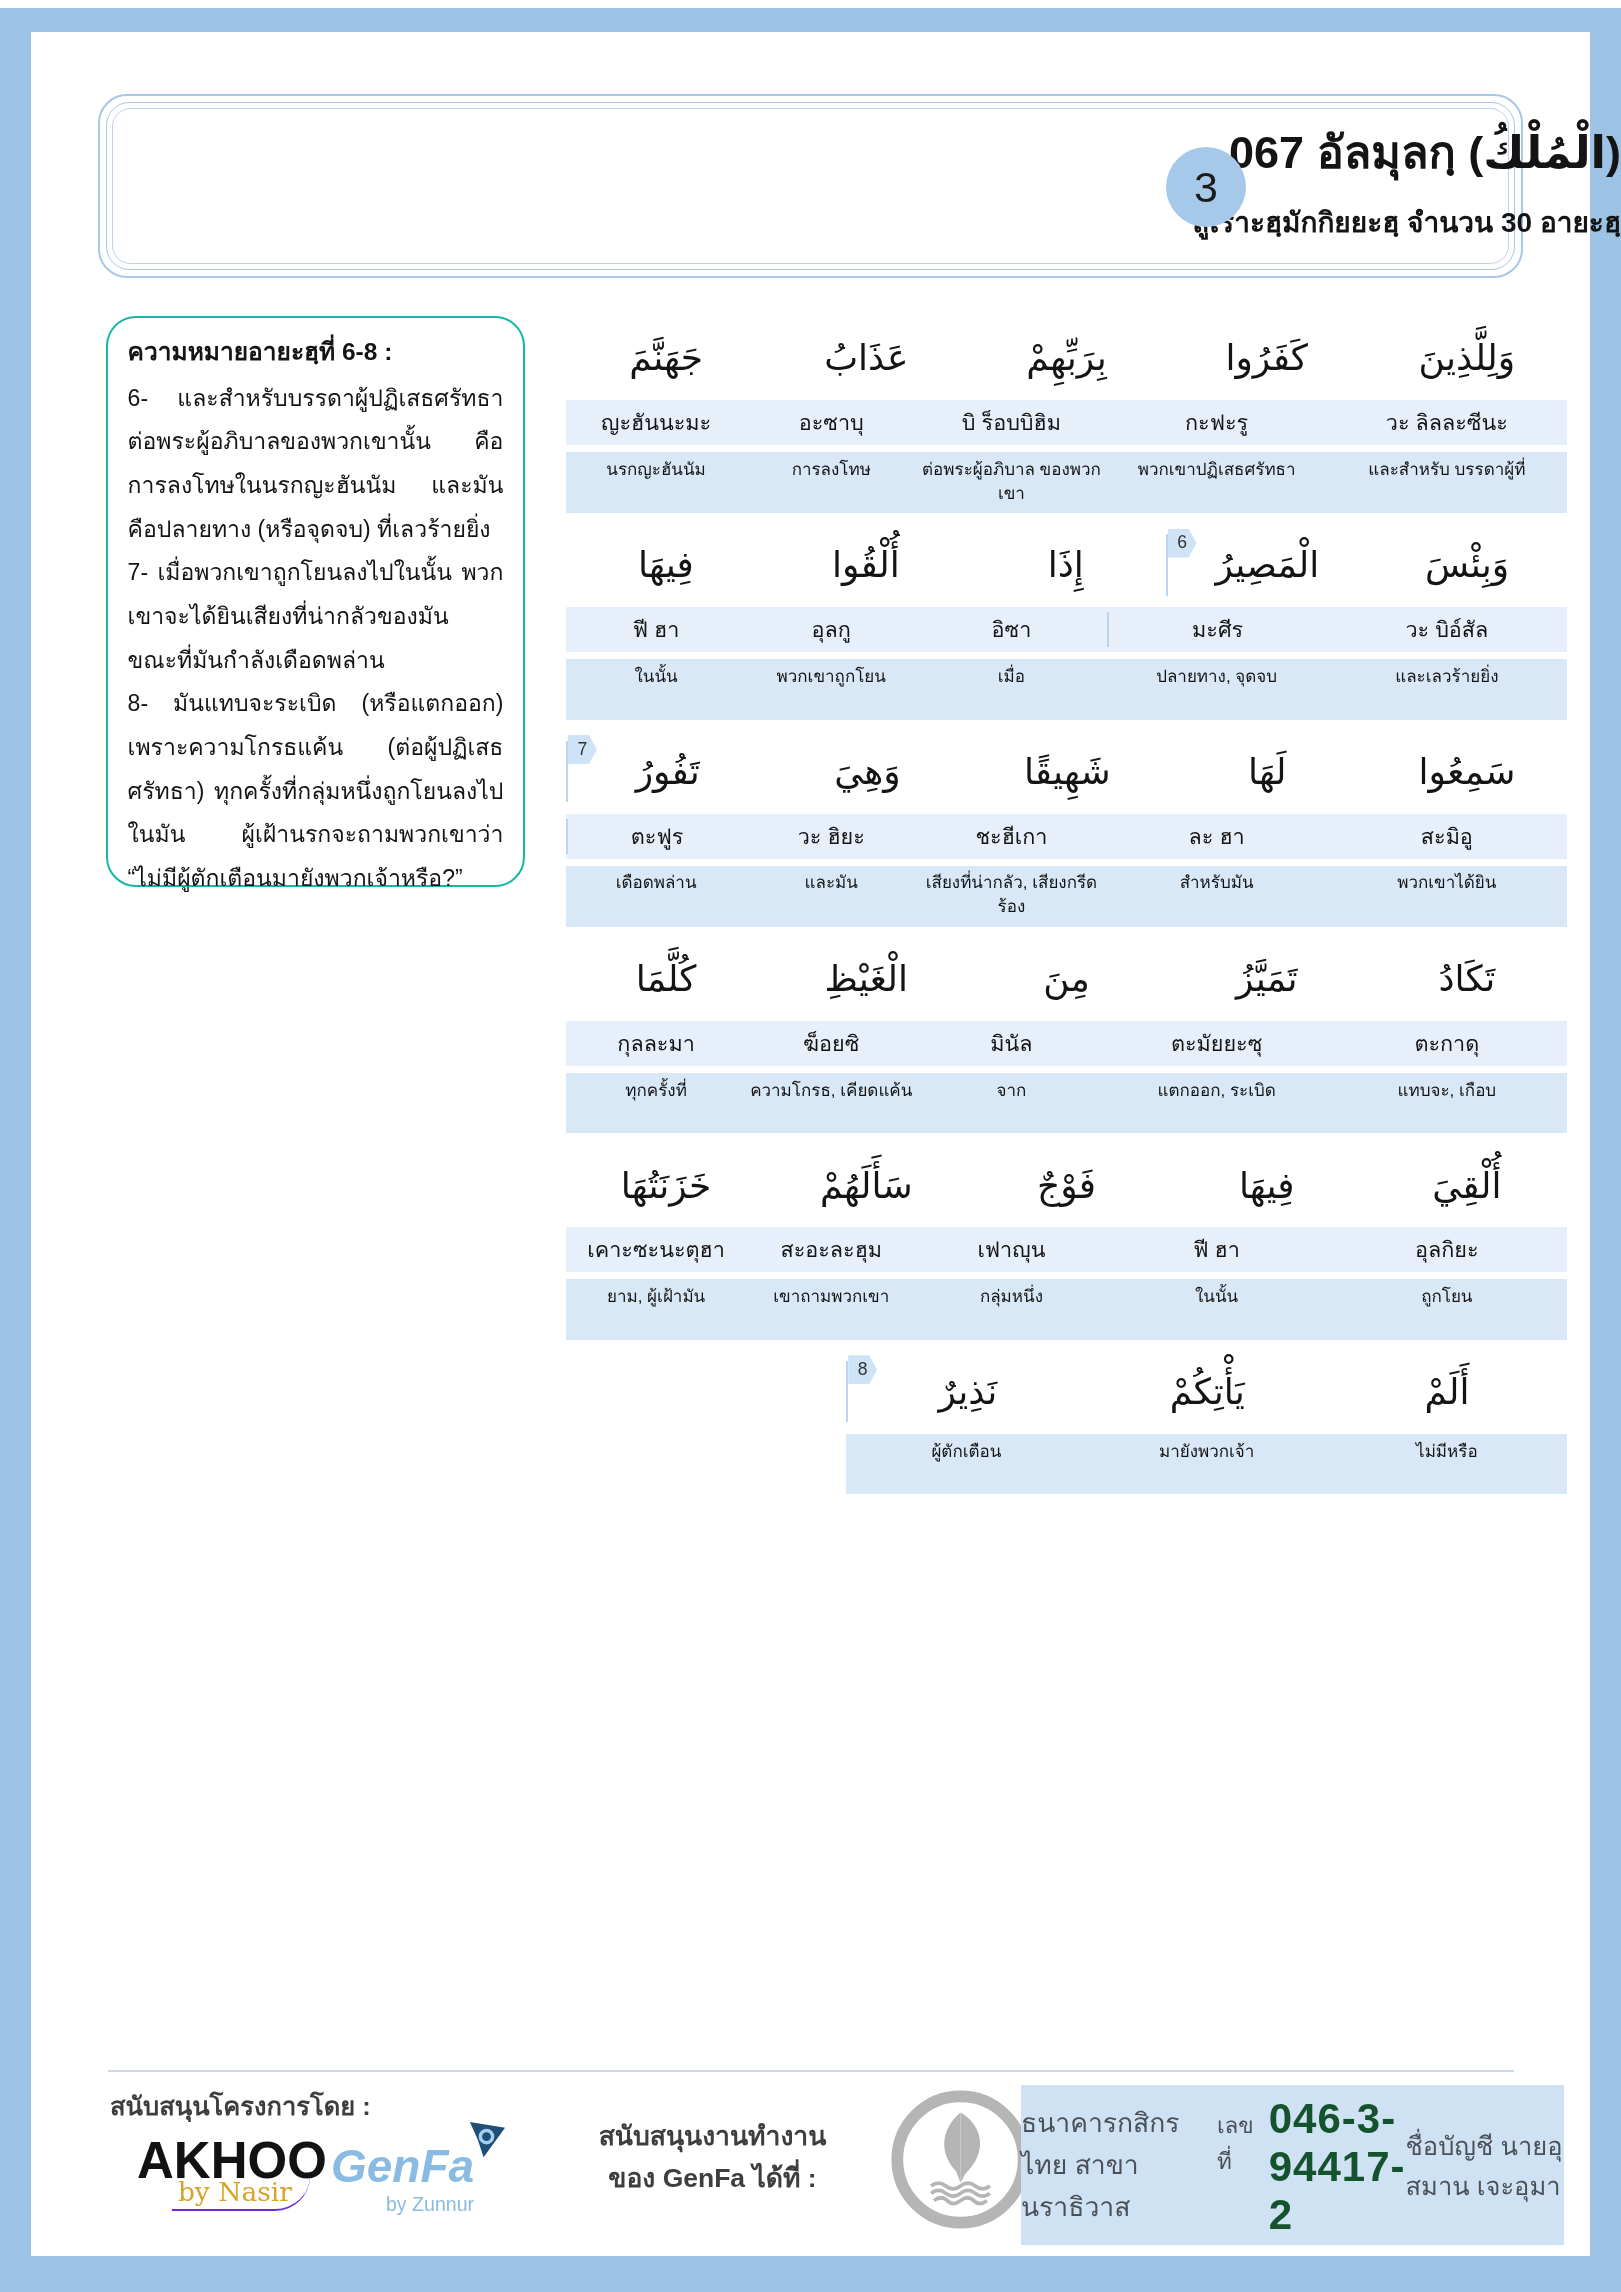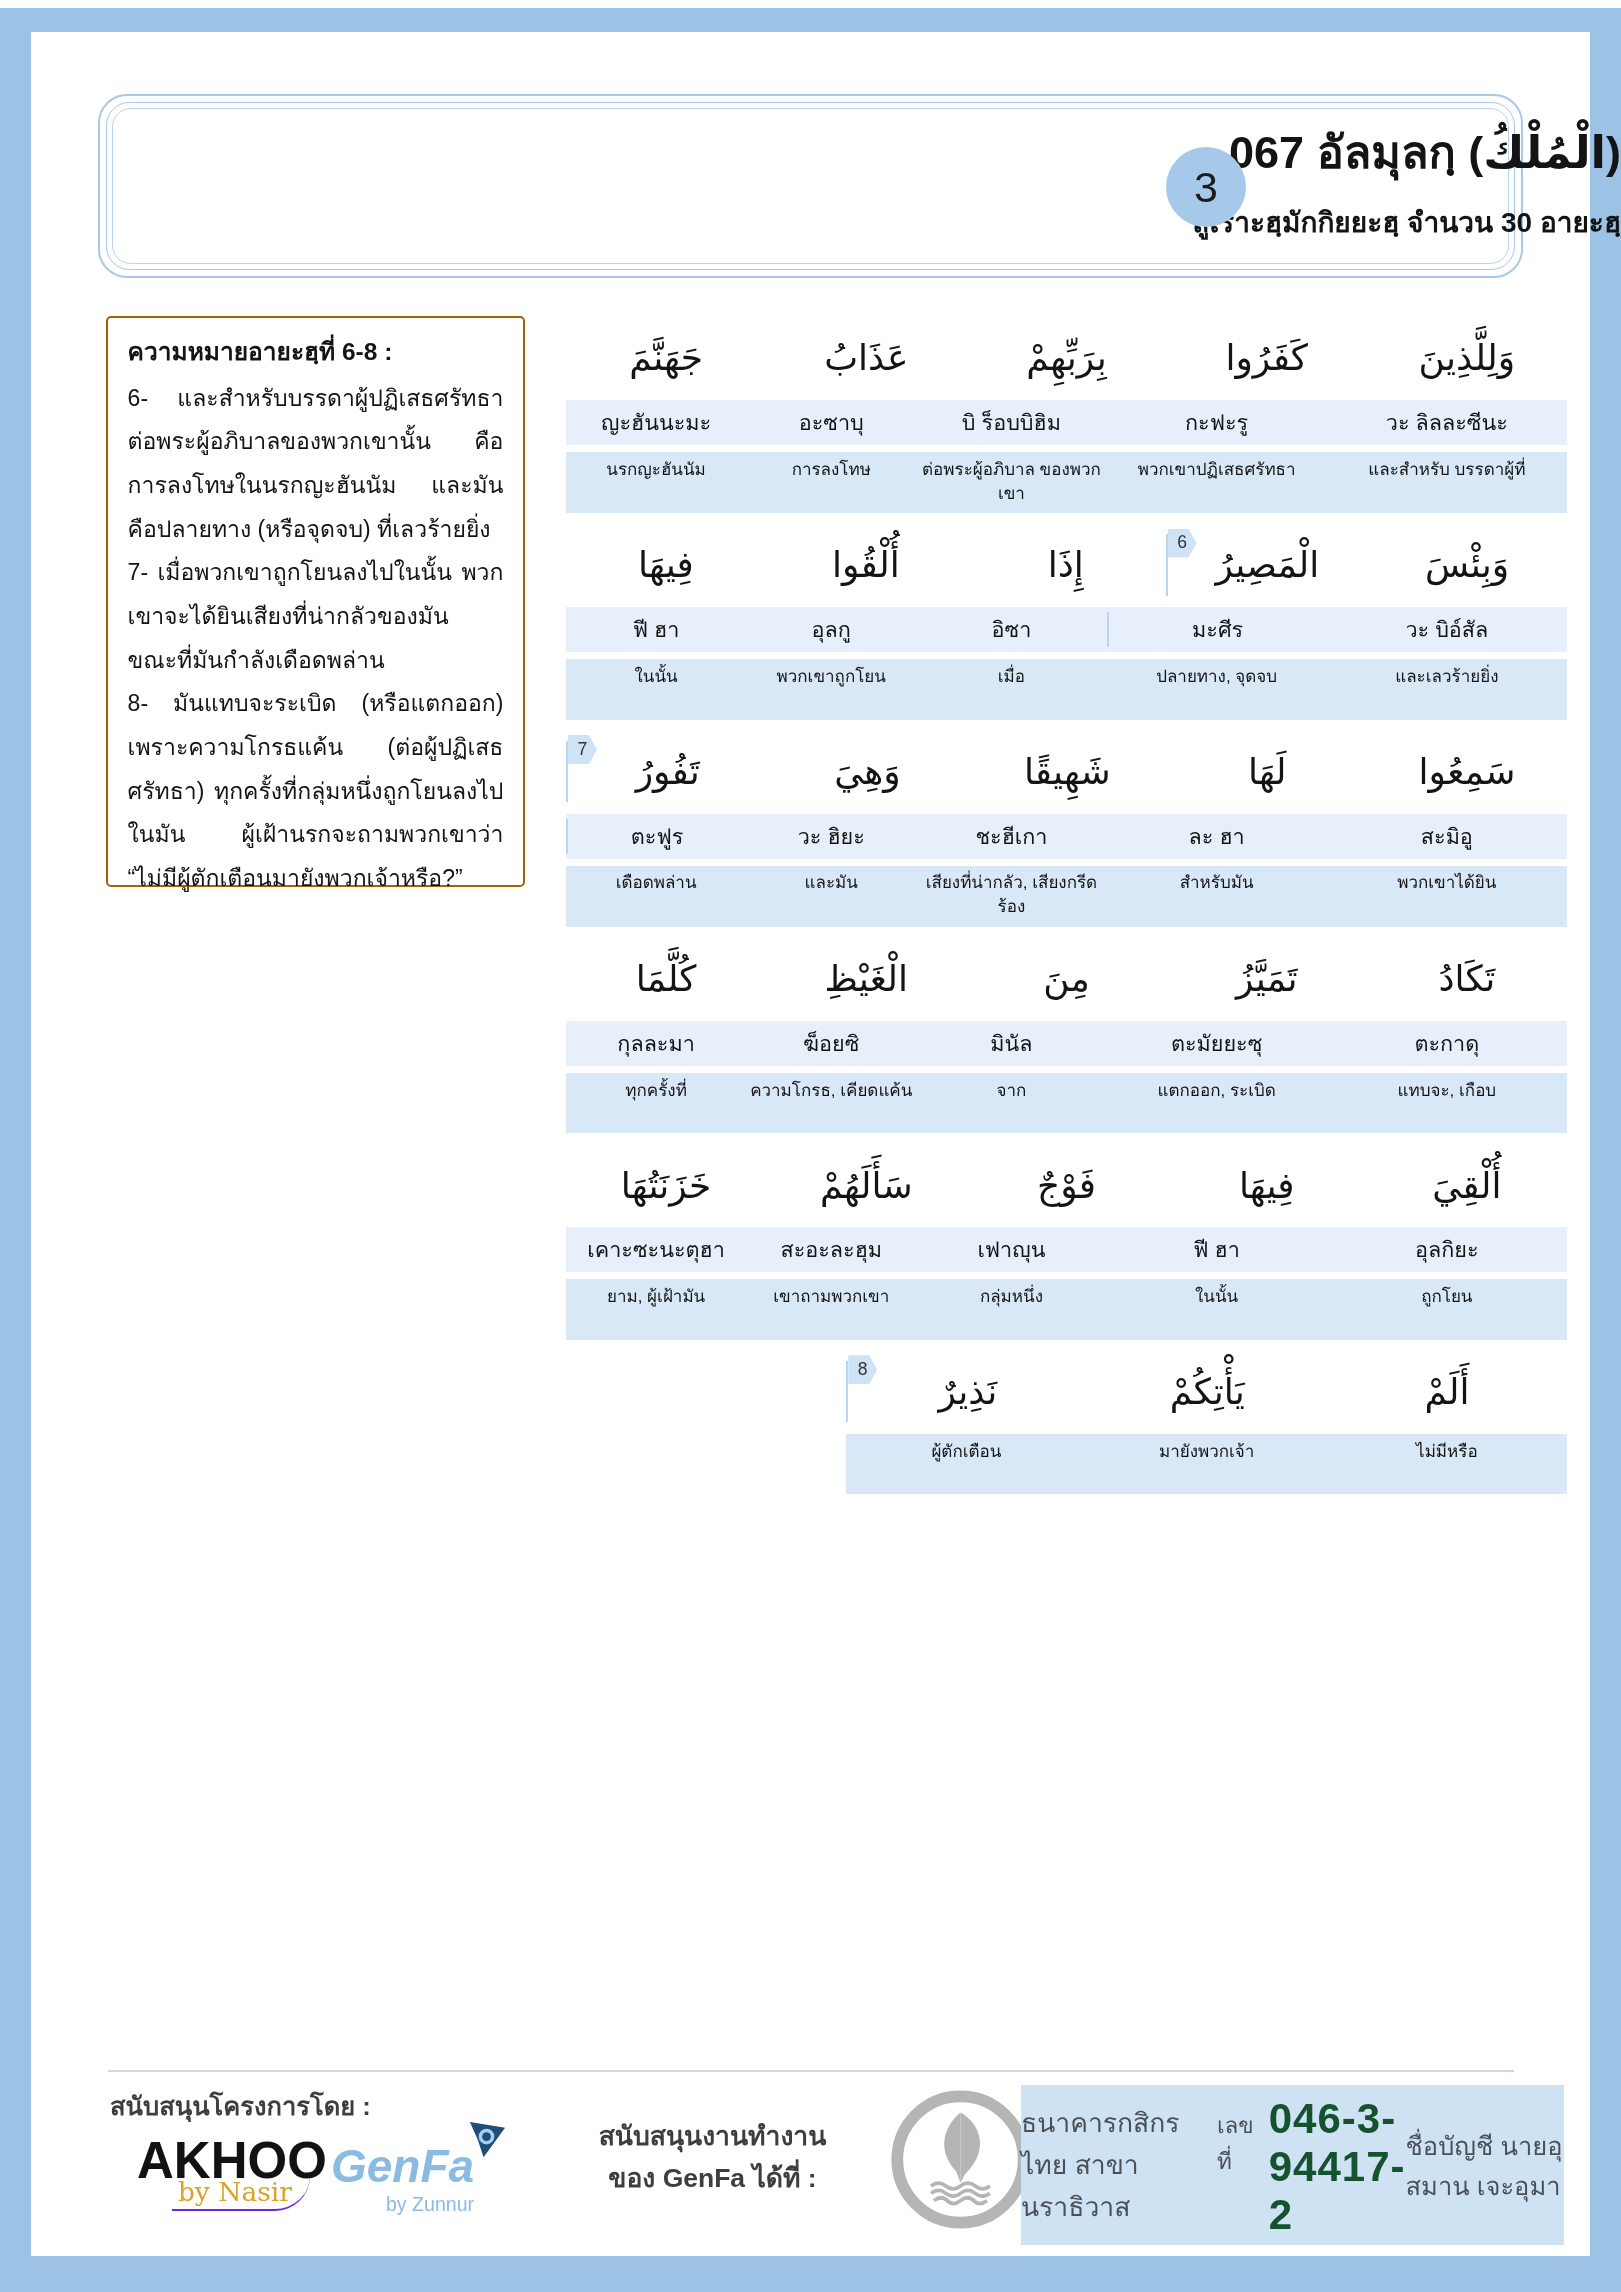--- a/index.html
+++ b/index.html
@@ -19,21 +19,21 @@
   .hframe-in2{position:absolute;inset:11.8px;border:1px solid #bcd3ec;border-radius:18.6px;}
   .header-text{position:absolute;left:0;top:116px;width:100%;text-align:right;}
   .title{font-size:45px;font-weight:bold;margin:0;}
   .subtitle{font-size:28px;font-weight:bold;margin-top:11.8px;}
   .page-badge{position:absolute;left:1166px;top:147px;width:80px;height:80px;border-radius:50%;
           background:#a6c9ea;display:flex;align-items:center;justify-content:center;
           font-size:43px;color:#1c1c1c;}
 
   
   .mbox{position:absolute;left:106px;top:316px;width:419px;height:571px;box-sizing:border-box;
-        border:2px solid #a16207;border-radius:5px;padding:13.7px 19.6px 9.8px 19.6px;}
+        border:2px solid #14b8a6;border-radius:30px;padding:13.7px 19.6px 9.8px 19.6px;}
   .mbox h2{font-size:24.5px;margin:0 0 5.9px 0;}
   .mbox p{font-size:23px;line-height:1.9;margin:0;text-align:justify;}
 
   
   .grid{position:absolute;left:566px;top:316px;width:1001px;}
   .wrow{margin-bottom:9.8px;}
   .strip{display:flex;}
   .s-ar{min-height:84px;align-items:center;}
   .s-tl{background:#e7effa;min-height:45px;align-items:center;margin-bottom:7px;}
   .s-tr{background:#d9e8f7;min-height:47px;align-items:flex-start;padding:5.9px 0 7.8px 0;}

